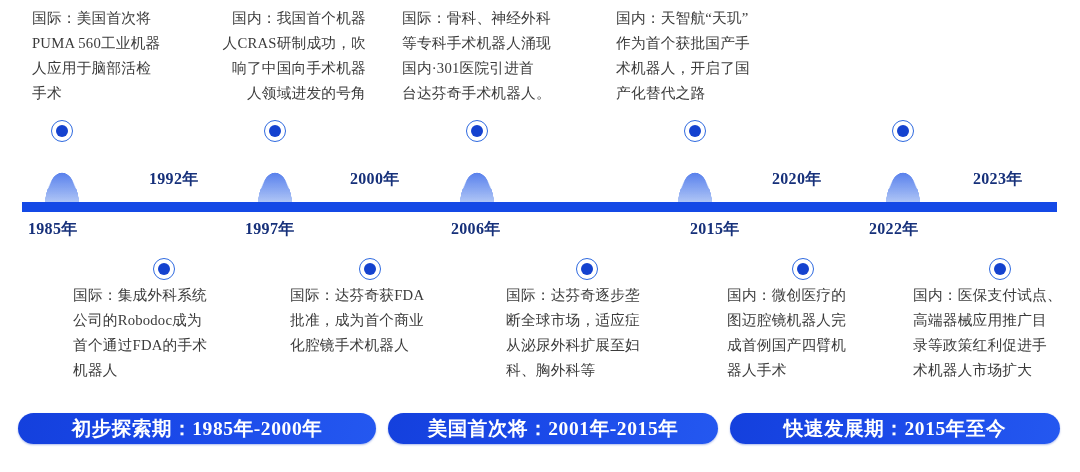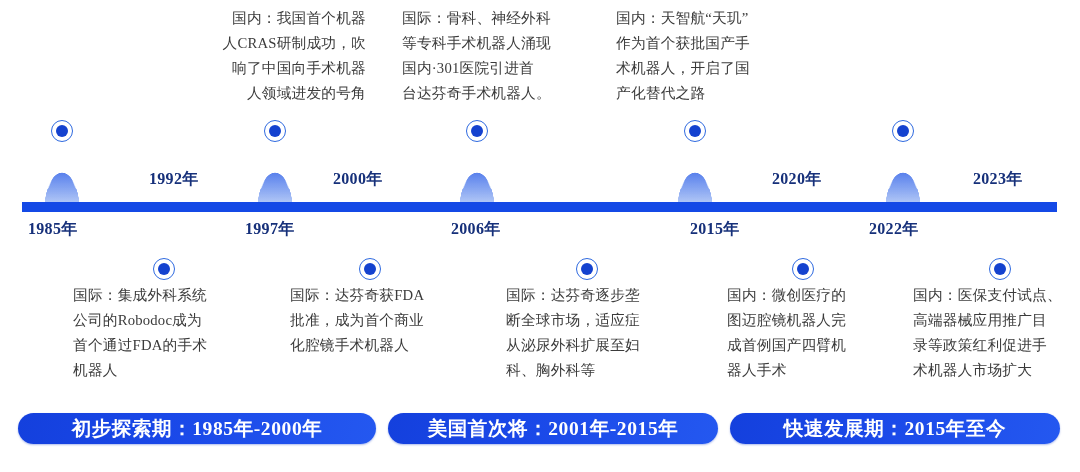--- a/index.html
+++ b/index.html
@@ -86,20 +86,24 @@
     color:#ffffff;font-size:19.5px;font-weight:700;
     font-family:"Liberation Serif","DejaVu Serif",serif;
     letter-spacing:.6px;white-space:nowrap;
   }
 </style>
 </head>
 <body>
 
 <div id="stage">
 
+  <div class="top-block" style="left:32px;top:6px;width:160px;">国际：美国首次将
+PUMA 560工业机器
+人应用于脑部活检
+手术</div>
   <div class="top-block" style="left:198px;top:6px;width:168px;text-align:right;">国内：我国首个机器
 人CRAS研制成功，吹
 响了中国向手术机器
 人领域进发的号角</div>
   <div class="top-block" style="left:402px;top:6px;width:190px;">国际：骨科、神经外科
 等专科手术机器人涌现
 国内·301医院引进首
 台达芬奇手术机器人。</div>
   <div class="top-block" style="left:616px;top:6px;width:172px;">国内：天智航“天玑”
 作为首个获批国产手
@@ -122,21 +126,21 @@
       <div class="tip"></div>
     </div>
   <div class="spike up" style="left:665px;top:144px;">
       <div class="tip"></div>
     </div>
   <div class="spike up" style="left:873px;top:144px;">
       <div class="tip"></div>
     </div>
 
   <div class="year" style="left:149px;top:169px;">1992年</div>
-  <div class="year" style="left:333px;top:169px;">2000年</div>
+  <div class="year" style="left:350px;top:169px;">2000年</div>
   <div class="year" style="left:772px;top:169px;">2020年</div>
   <div class="year" style="left:973px;top:169px;">2023年</div>
 
   <div class="axis-bar"></div>
 
   <div class="spike down" style="left:134px;top:206px;">
       <div class="tip"></div>
     </div>
   <div class="spike down" style="left:340px;top:206px;">
       <div class="tip"></div>

